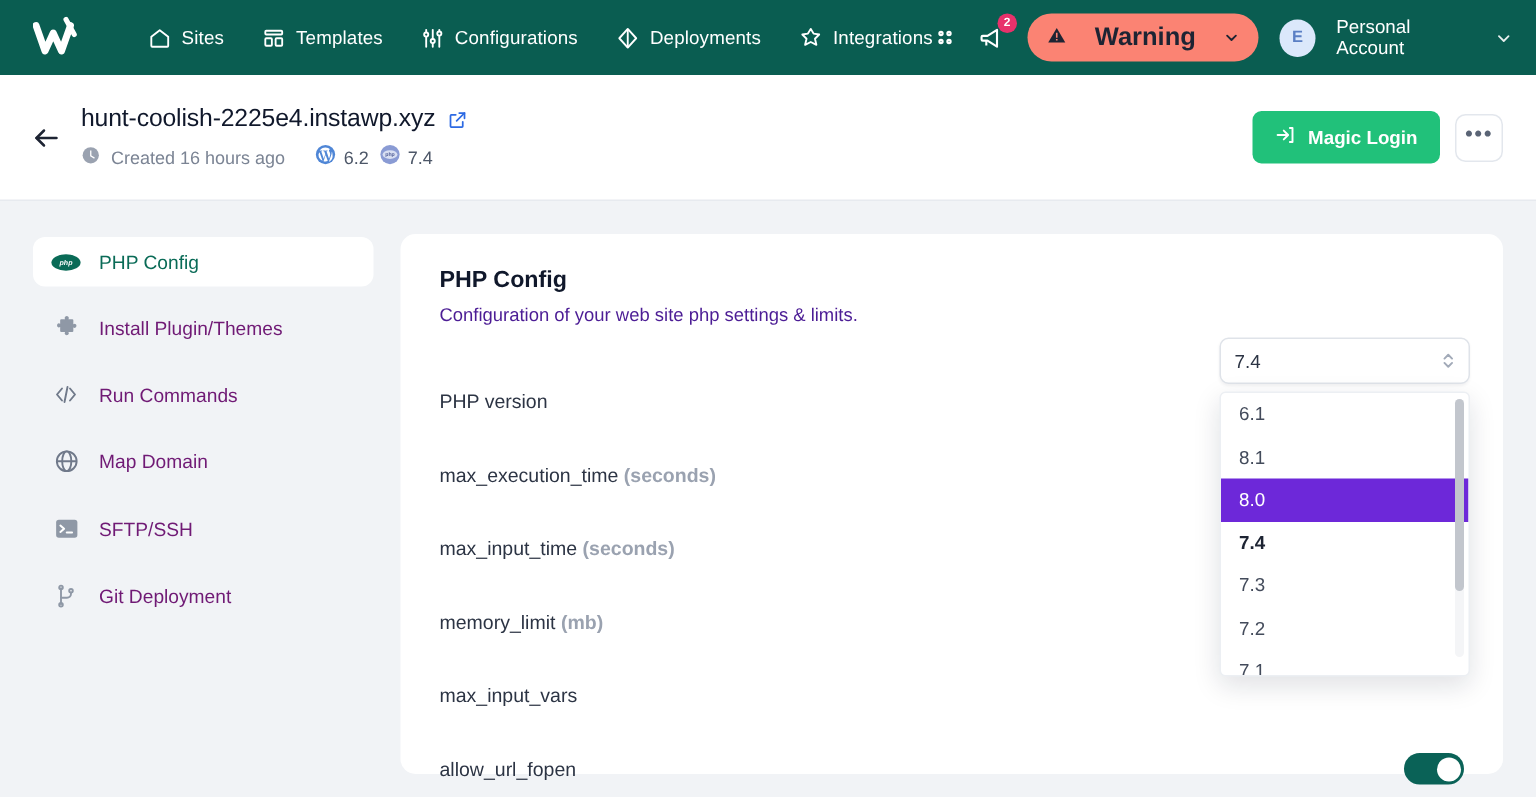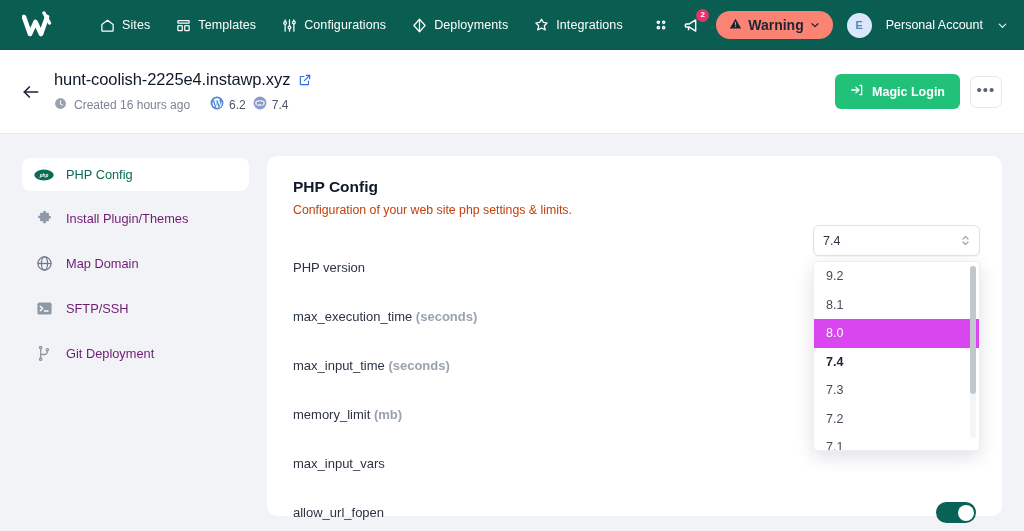--- a/index.html
+++ b/index.html
@@ -38,24 +38,24 @@
   .iconbtn { display: flex; align-items: center; justify-content: center; cursor: pointer; position: relative; }
   .badge {
     position: absolute; top: -7px; right: -7px;
     background: #e8316b; color: #fff;
     font-size: 8px; font-weight: bold;
     min-width: 13px; height: 13px; border-radius: 7px;
     display: flex; align-items: center; justify-content: center;
     padding: 0 3px; line-height: 1;
   }
   .warnpill {
-    display: flex; align-items: flex-end; gap: 6px;
+    display: flex; align-items: flex-end; gap: 19px;
     background: #fb8373; color: #1d2433;
     border-radius: 20px; padding: 6px 13px;
-    font-size: 14px; font-weight: 600; cursor: pointer;
+    font-size: 17px; font-weight: 600; cursor: pointer;
   }
   .avatar {
     width: 25px; height: 25px; border-radius: 50%;
     background: #dbe8fb; color: #5a7fc4;
     display: flex; align-items: center; justify-content: center;
     font-size: 11px; font-weight: 700;
   }
   .acctname { font-size: 12.5px; color: #fff; }
   .chev-small { opacity: .9; }
 
@@ -116,21 +116,21 @@
   .sideitem .sic { width: 20px; display: flex; align-items: center; justify-content: center; flex: none; }
   .sideitem.active { background: #ffffff; color: #0a6b57; font-weight: 500; }
 
   .panel {
     flex: 1; background: #ffffff; border-radius: 10px;
     padding: 22px 26px 0 26px;
     position: relative;
     height: 360px;
   }
   .panel-title { font-size: 15.5px; font-weight: bold; color: #10182b; }
-  .panel-sub { font-size: 12.3px; color: #c2410c; margin-top: 7px; }
+  .panel-sub { font-size: 12.3px; color: #4c1d95; margin-top: 7px; }
 
   .rows { margin-top: 26px; }
   .row {
     display: flex; align-items: center;
     height: 49px;
   }
   .rowlabel { font-size: 13px; color: #2c3444; font-weight: 500; }
   .rowlabel .unit { color: #9aa2b0; font-weight: bold; }
   .rowright { margin-left: auto; display: flex; align-items: center; gap: 8px; }
   .protag { font-size: 12px; font-weight: bold; color: #2c3444; }
@@ -163,21 +163,21 @@
     background: #fff; border: 1px solid #eceff3; border-radius: 4px;
     box-shadow: 0 6px 18px rgba(16,24,43,.13);
     height: 190px; overflow: hidden;
   }
   .optlist { position: relative; height: 100%; }
   .opt {
     height: 28.5px; display: flex; align-items: center;
     padding-left: 12px; font-size: 12.5px; color: #434b5b;
     cursor: pointer;
   }
-  .opt.sel { background: #d946ef; color: #ffffff; }
+  .opt.sel { background: #6d28d9; color: #ffffff; }
   .opt.cur { font-weight: bold; color: #1d2433; }
   .dscroll {
     position: absolute; top: 4px; right: 3px;
     width: 6px; height: 172px;
     background: #f4f5f7; border-radius: 3px;
   }
   .dthumb {
     position: absolute; top: 0; left: 0;
     width: 6px; height: 128px;
     background: #c2c6cd; border-radius: 3px;
@@ -369,20 +369,30 @@
 
       <div class="sideitem">
         <span class="sic">
           <svg width="17" height="17" viewBox="0 0 24 24" fill="#8f98a6">
               <path d="M10 2.5a2.1 2.1 0 0 1 4 0c0 .7-.4 1-.4 1.5h3.6a1 1 0 0 1 1 1v3.6c.5 0 .8-.4 1.5-.4a2.1 2.1 0 0 1 0 4c-.7 0-1-.4-1.5-.4V15a1 1 0 0 1-1 1h-3.6c0 .5.4.8.4 1.5a2.1 2.1 0 0 1-4 0c0-.7.4-1 .4-1.5H6.8a1 1 0 0 1-1-1v-3.6c-.5 0-.8.4-1.5.4a2.1 2.1 0 0 1 0-4c.7 0 1 .4 1.5.4V5a1 1 0 0 1 1-1h3.6c0-.5-.4-.8-.4-1.5z"></path>
             </svg>
         </span>
         <span>Install Plugin/Themes</span>
       </div>
 
+      <div class="sideitem">
+        <span class="sic">
+          <svg width="18" height="16" viewBox="0 0 24 24" fill="none" stroke="#70798a" stroke-width="1.9" stroke-linecap="round" stroke-linejoin="round">
+              <path d="M8 6 L3 12 L8 18"></path>
+              <path d="M16 6 L21 12 L16 18"></path>
+              <path d="M13.5 4.5 L10.5 19.5"></path>
+            </svg>
+        </span>
+        <span>Run Commands</span>
+      </div>
 
       <div class="sideitem">
         <span class="sic">
           <svg width="17" height="17" viewBox="0 0 24 24" fill="none" stroke="#70798a" stroke-width="1.8">
               <circle cx="12" cy="12" r="9.3"></circle>
               <path d="M2.7 12h18.6"></path>
               <ellipse cx="12" cy="12" rx="4.3" ry="9.3"></ellipse>
             </svg>
         </span>
         <span>Map Domain</span>
@@ -488,21 +498,21 @@
           <span class="stepper">
             <svg width="9" height="13" viewBox="0 0 12 18" fill="none" stroke="#a2aab8" stroke-width="1.8" stroke-linecap="round" stroke-linejoin="round">
                 <path d="M2.5 7 L6 3.5 L9.5 7"></path>
                 <path d="M2.5 11 L6 14.5 L9.5 11"></path>
               </svg>
           </span>
         </div>
 
         <div class="dropdown">
           <div class="optlist">
-            <div class="opt">9.2</div>
+            <div class="opt">6.1</div>
             <div class="opt">8.1</div>
             <div class="opt sel">8.0</div>
             <div class="opt cur">7.4</div>
             <div class="opt">7.3</div>
             <div class="opt">7.2</div>
             <div class="opt">7.1</div>
             <div class="dscroll">
               <div class="dthumb"></div>
             </div>
           </div>

